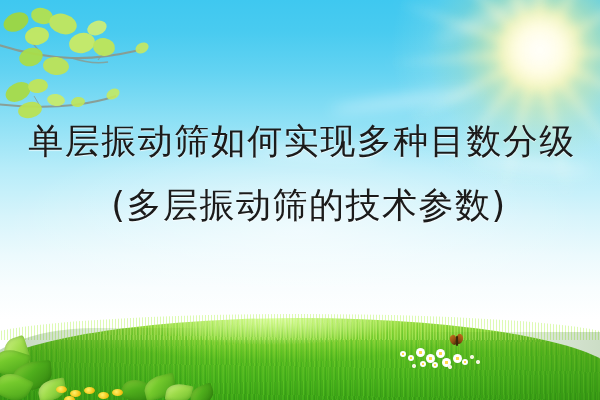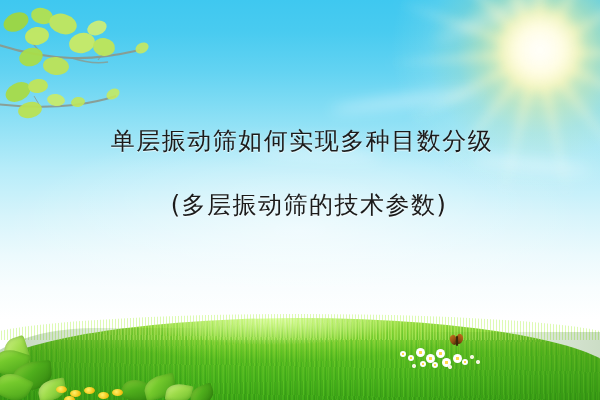--- a/index.html
+++ b/index.html
@@ -203,21 +203,21 @@
   
   .title-block {
     position: absolute;
     left: 0; top: 118px;
     width: 600px;
     text-align: center;
     z-index: 20;
   }
   .title-line {
     font-family: "DejaVu Sans", "Liberation Sans", sans-serif;
-    font-size: 24px;
+    font-size: 35px;
     line-height: 46px;
     letter-spacing: 1.5px;
     color: #1b1b1b;
     white-space: nowrap;
     text-shadow: 0 1px 1px rgba(255,255,255,0.75);
   }
   .title-line.l1 { padding-left: 4px; }
   .title-line.l2 { padding-left: 18px; margin-top: 18px; }
 </style>
 </head>

